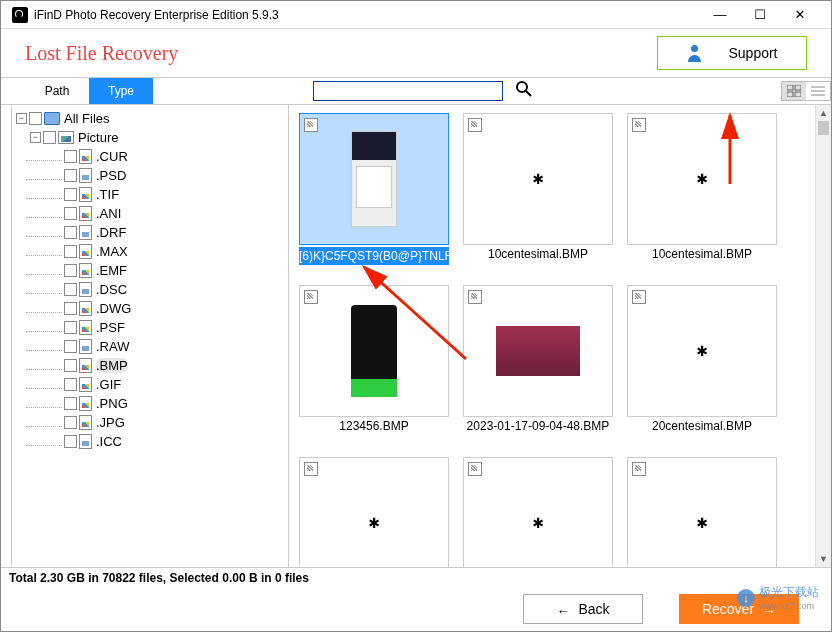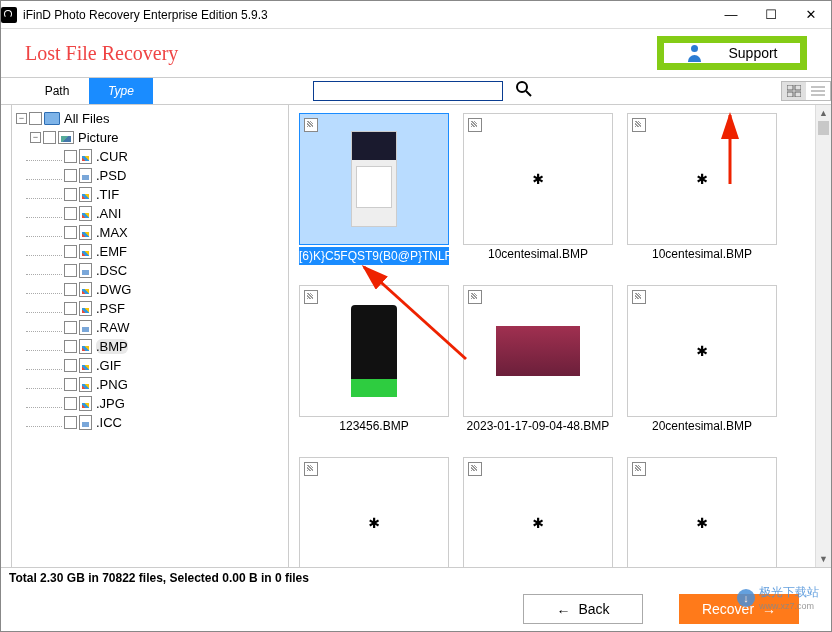--- a/index.html
+++ b/index.html
@@ -1,36 +1,36 @@
 <!DOCTYPE html>
 <html><head>
 <meta charset="utf-8">
 <style>
 * { box-sizing: border-box; margin: 0; padding: 0; font-family: "Segoe UI", Tahoma, sans-serif; }
 body { width: 832px; height: 632px; background: #fff; position: relative; overflow: hidden; border: 1px solid #888; }
 
 
-.titlebar { height: 28px; display: flex; align-items: center; padding: 0 0; border-bottom: 1px solid #ddd; font-size: 12px; }
+.titlebar { height: 28px; display: flex; align-items: center; padding: 0 11px; border-bottom: 1px solid #ddd; font-size: 12px; }
 .titlebar .app-icon { width: 16px; height: 16px; margin-right: 6px; background: #000; border-radius: 2px; position: relative; }
 .titlebar .app-icon::after { content: ""; position: absolute; top: 3px; left: 3px; width: 6px; height: 6px; border: 1.5px solid #fff; border-radius: 50%; border-bottom-color: transparent; }
 .titlebar .title { flex: 1; }
 .titlebar .winbtn { width: 40px; height: 26px; display: flex; align-items: center; justify-content: center; font-size: 13px; cursor: pointer; }
 
 
 .header { height: 48px; display: flex; align-items: center; padding: 0 24px; }
 .header .heading { font-family: Georgia, serif; font-size: 20px; color: #ef4444; flex: 1; }
-.support-btn { width: 150px; height: 34px; border: 7px solid #84cc16; background: #fff; display: flex; align-items: center; justify-content: center; gap: 24px; font-size: 14px; cursor: pointer; }
+.support-btn { width: 150px; height: 34px; border: 1px solid #84cc16; background: #fff; display: flex; align-items: center; justify-content: center; gap: 24px; font-size: 14px; cursor: pointer; }
 .support-btn .sup-icon { width: 18px; height: 18px; position: relative; }
 .support-btn .sup-icon::before { content: ""; position: absolute; top: 1px; left: 5px; width: 7px; height: 7px; background: #2b7cd3; border-radius: 50%; }
 .support-btn .sup-icon::after { content: ""; position: absolute; bottom: 0; left: 2px; width: 13px; height: 7px; background: #2b7cd3; border-radius: 7px 7px 0 0; }
 
 
 .toolbar { height: 28px; display: flex; align-items: center; padding-left: 24px; border-top: 1px solid #ccc; border-bottom: 1px solid #ccc; font-size: 12px; }
 .tab { width: 64px; height: 100%; display: flex; align-items: center; justify-content: center; cursor: pointer; }
-.tab.active { background: #1a8cff; color: #fff; font-style: italic; }
+.tab.active { background: #1a8cff; color: #fff; }
 .toolbar .spacer1 { width: 160px; }
 .search-box { width: 190px; height: 20px; border: 1px solid #0a3d91; background: #fff; font-size: 12px; padding: 0 4px; }
 .search-icon { margin-left: 12px; font-size: 16px; font-weight: bold; cursor: pointer; }
 .toolbar .spacer2 { flex: 1; }
 .view-toggle { display: flex; border: 1px solid #bbb; height: 20px; }
 .view-toggle .vbtn { width: 24px; display: flex; align-items: center; justify-content: center; cursor: pointer; font-size: 11px; }
 .view-toggle .vbtn.active { background: #e0e0e0; }
 
 
 .main { display: flex; height: 462px; }
@@ -173,20 +173,26 @@
         </div>
         <div class="tree-row">
           <div class="dotted2"></div>
           <div class="cb"></div>
           <div class="file-icon"></div>
           <span class="tree-label">.ANI</span>
         </div>
         <div class="tree-row">
           <div class="dotted2"></div>
           <div class="cb"></div>
+          <div class="file-icon plain"></div>
+          <span class="tree-label">.DRF</span>
+        </div>
+        <div class="tree-row">
+          <div class="dotted2"></div>
+          <div class="cb"></div>
           <div class="file-icon"></div>
           <span class="tree-label">.MAX</span>
         </div>
         <div class="tree-row">
           <div class="dotted2"></div>
           <div class="cb"></div>
           <div class="file-icon"></div>
           <span class="tree-label">.EMF</span>
         </div>
         <div class="tree-row">

